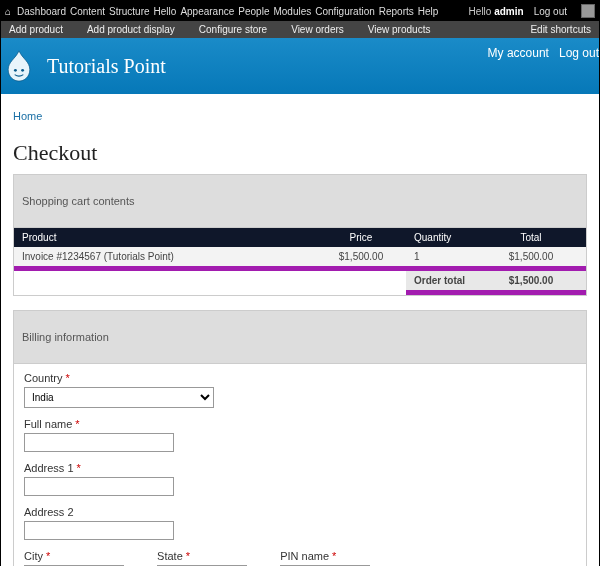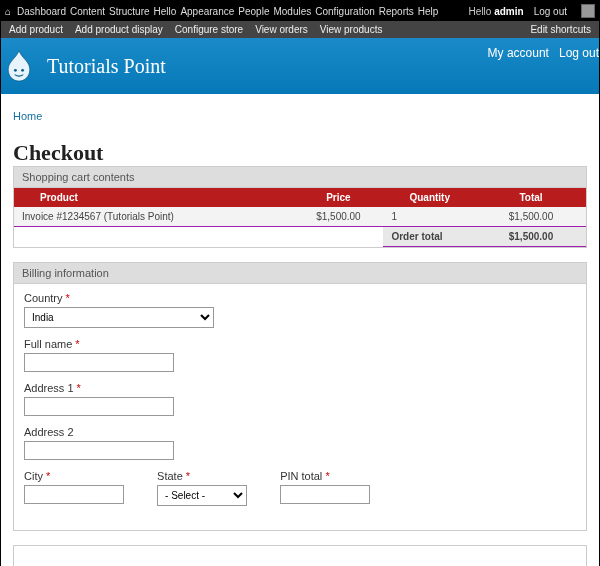--- a/index.html
+++ b/index.html
@@ -5,37 +5,37 @@
 *{box-sizing:border-box;margin:0;padding:0}
 body{font-family:"Lucida Grande",Verdana,sans-serif;font-size:11px;background:#fff;width:600px;border:1px solid #000}
 .topbar{background:#000;color:#ccc;display:flex;align-items:center;padding:0 4px;height:20px;font-size:10px}
 .topbar .home-icon{color:#fff;margin-right:6px}
 .topbar .menu{display:flex;gap:4px;flex:1}
 .topbar a{color:#ddd;text-decoration:none;cursor:pointer}
 .topbar .right{display:flex;gap:10px;align-items:center}
 .topbar .userhello b{color:#fff}
 .drop{width:14px;height:14px;background:#999;display:inline-block;margin-left:4px;border:1px solid #666}
 .subbar{background:#444;color:#eee;display:flex;padding:3px 8px;font-size:10px;justify-content:space-between}
-.subbar .left{display:flex;gap:12px}
+.subbar .left{display:flex;gap:24px}
 .subbar a{color:#eee;text-decoration:none;cursor:pointer}
 .header{background:linear-gradient(#1a8bc8,#0678b8);color:#fff;padding:10px 0;display:flex;align-items:center;justify-content:space-between}
 .header .brand{display:flex;align-items:center;gap:10px}
 .header .title{font-family:Georgia,serif;font-size:20px;font-weight:normal}
 .header .links{font-size:12px;display:flex;gap:10px;align-self:flex-start;margin-top:-2px}
 .header .links a{color:#fff;text-decoration:none;cursor:pointer}
 .logo{width:36px;height:36px}
 .content{padding:10px 12px 16px}
 .breadcrumb{color:#1a6fa5;font-size:11px;margin:6px 0 18px;cursor:pointer}
-h1{font-family:Georgia,"Times New Roman",serif;font-weight:bold;font-size:22px;color:#222;margin-bottom:0}
+h1{font-family:Georgia,"Times New Roman",serif;font-weight:normal;font-size:22px;color:#222;margin-bottom:8px}
 .panel{border:1px solid #ccc;margin-bottom:14px;background:#fff}
-.panel-head{background:#ddd;color:#555;font-size:11px;padding:4px 8px;border-bottom:1px solid #ccc}
+.panel-head{background:#ddd;color:#555;font-size:11px;padding:20px 8px;border-bottom:1px solid #ccc}
 table{width:100%;border-collapse:collapse;font-size:10px}
-th{background:#b91c1c;color:#fff;text-align:left;padding:4px 26px;font-weight:bold}
+th{background:#0f172a;color:#fff;text-align:left;padding:4px 8px;font-weight:normal}
 th.r,td.r{text-align:center}
-td{padding:4px 8px;border-bottom:1px solid #a21caf;background:#f3f3f3;color:#444}
+td{padding:4px 8px;border-bottom:5px solid #a21caf;background:#f3f3f3;color:#444}
 .ordrow td{background:#e8e8e8;font-weight:bold}
 .form-body{padding:8px 10px 14px}
 .form-row{margin-bottom:10px}
 .form-group{display:inline-block;vertical-align:top;margin-right:30px}
 label{display:block;font-family:Liberation Sans, sans-serif;font-size:11px;color:#333;margin-bottom:3px}
 .req{color:#c00}
 input[type=text],select{border:1px solid #999;padding:3px;font-size:10px;background:#fff}
 .w150{width:150px}.w100{width:100px}.w90{width:90px}.w190{width:190px}
 .actions{border:1px solid #ccc;padding:12px 10px;display:flex;align-items:center;gap:6px}
 </style>
@@ -142,21 +142,21 @@
       <div class="form-row">
         <div class="form-group">
           <label><span>City</span> <span class="req">*</span></label>
           <input type="text" class="w100" style="">
         </div>
         <div class="form-group">
           <label><span>State</span> <span class="req">*</span></label>
           <select class="w90"><option>- Select -</option></select>
         </div>
         <div class="form-group">
-          <label><span>PIN total</span> <span class="req">*</span></label>
+          <label><span>PIN name</span> <span class="req">*</span></label>
           <input type="text" class="w90" style="">
         </div>
       </div>
     </div>
   </div>
 
   <div class="actions">
     
     
     

